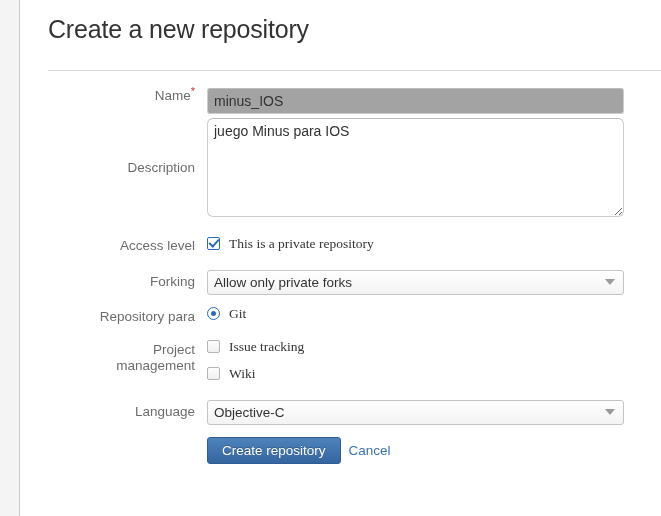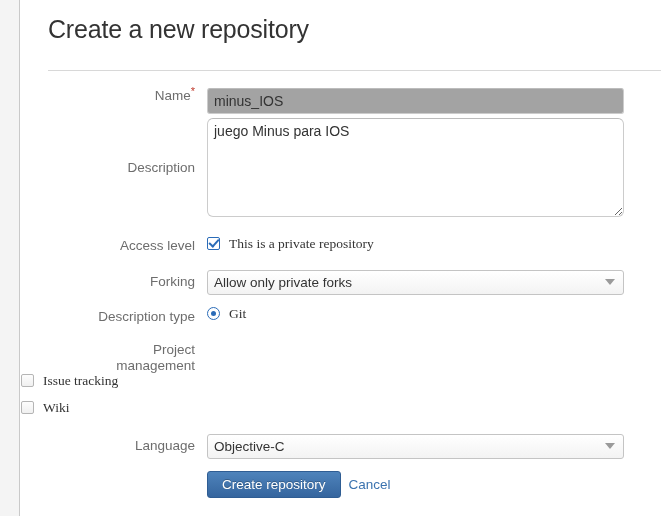--- a/index.html
+++ b/index.html
@@ -272,30 +272,30 @@
           <div class="select-wrap">
             <select class="select-input">
               <option>Allow only private forks</option>
             </select>
             <span class="select-caret"></span>
           </div>
         </div>
       </div>
 
       <div class="row" style="margin-bottom:13px;">
-        <div class="label" style="padding-top:2px;">Description type</div>
+        <div class="label" style="padding-top:2px;">Repository para</div>
         <div class="field">
           <div class="check-line">
             <span class="rb checked"></span>
             <span class="opt-label">Git</span>
           </div>
         </div>
       </div>
 
-      <div class="row" style="margin-bottom:13px;flex-direction:column;">
+      <div class="row" style="margin-bottom:13px;">
         <div class="label" style="padding-top:2px;">
           <div>Project</div>
           <div>management</div>
         </div>
         <div class="field">
           <div class="check-line">
             <span class="cb"></span>
             <span class="opt-label">Issue tracking</span>
           </div>
           <div class="check-line">

